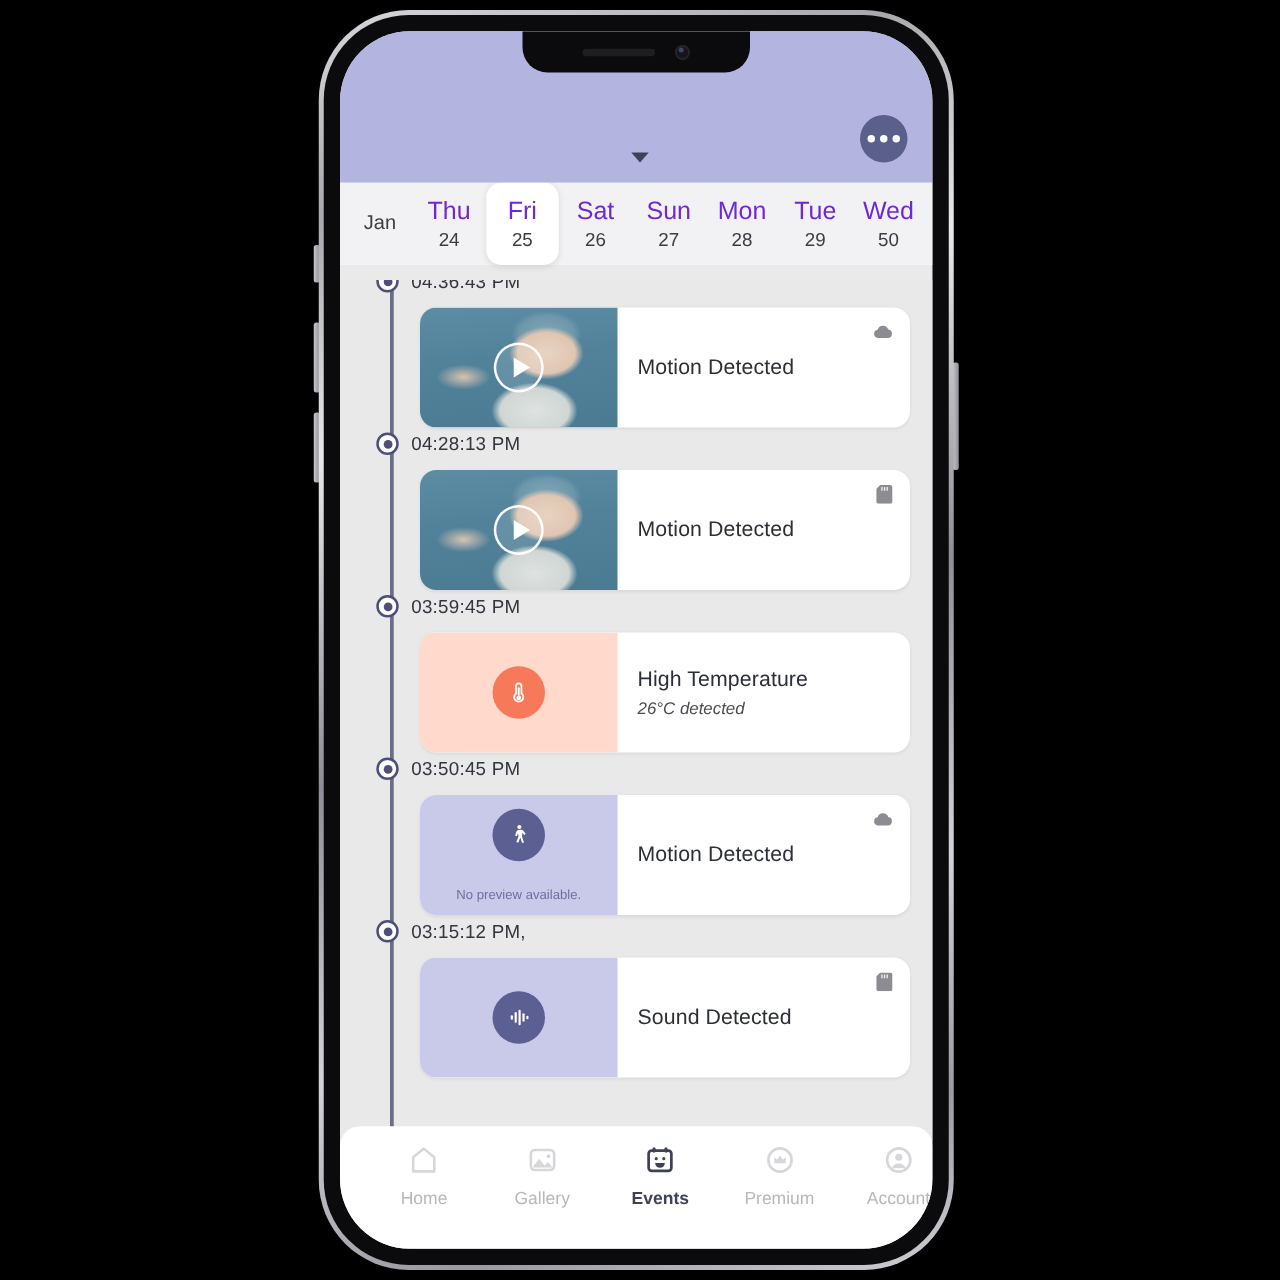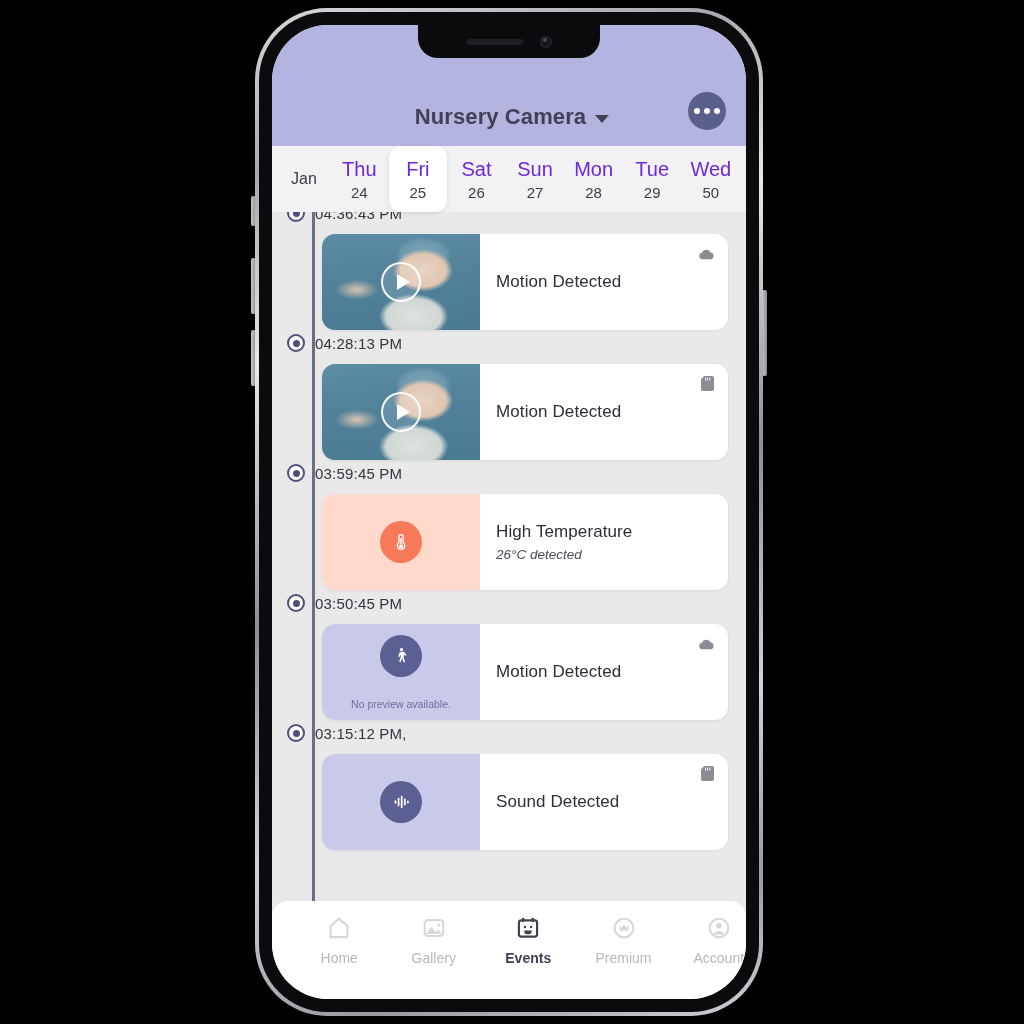--- a/index.html
+++ b/index.html
@@ -104,21 +104,22 @@
     background: #ffffff;
     box-shadow: 0 1px 5px rgba(0,0,0,.10);
   }
 
   
   #timeline {
     position: relative;
     height: calc(100% - 121px - 66px - 98px);
     background: #e9e9e9;
     overflow: hidden;
-    padding-left: 6px;
+    padding-left: 20px;
+    margin-top: 12px;
   }
   #timeline-rail {
     position: absolute; left: 40px; top: 0; bottom: 0; width: 2.5px;
     background: #6a6f86;
   }
   .event { position: relative; padding-left: 24px; }
   .event-head { display: flex; align-items: center; gap: 10px; height: 26px; margin-left: -24px; }
   .dot {
     width: 18px; height: 18px; border-radius: 50%;
     background: #ffffff; border: 2.5px solid #4b4f7a;
@@ -224,21 +225,20 @@
   <div id="phone-body">
   <div id="screen">
 
     <div id="notch">
       <div id="notch-speaker"></div>
       <div id="notch-camera"></div>
     </div>
 
     <div id="app-header">
       <div id="header-title-wrap">
-        <span id="header-title">Nursery Camera</span>
         <span id="chevron-down"></span>
       </div>
       <button id="more-button">
         <span></span>
         <span></span>
         <span></span>
       </button>
     </div>
 
     <div id="date-strip">

